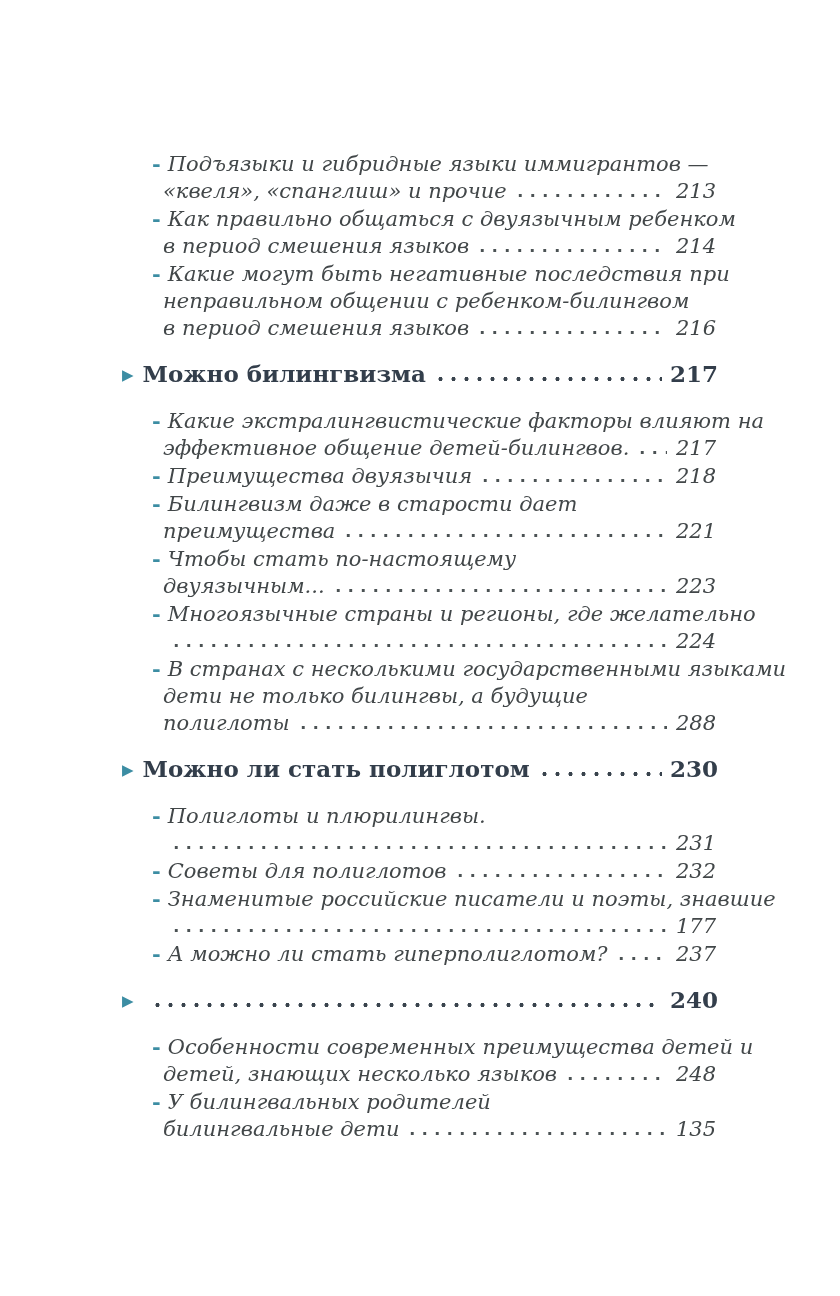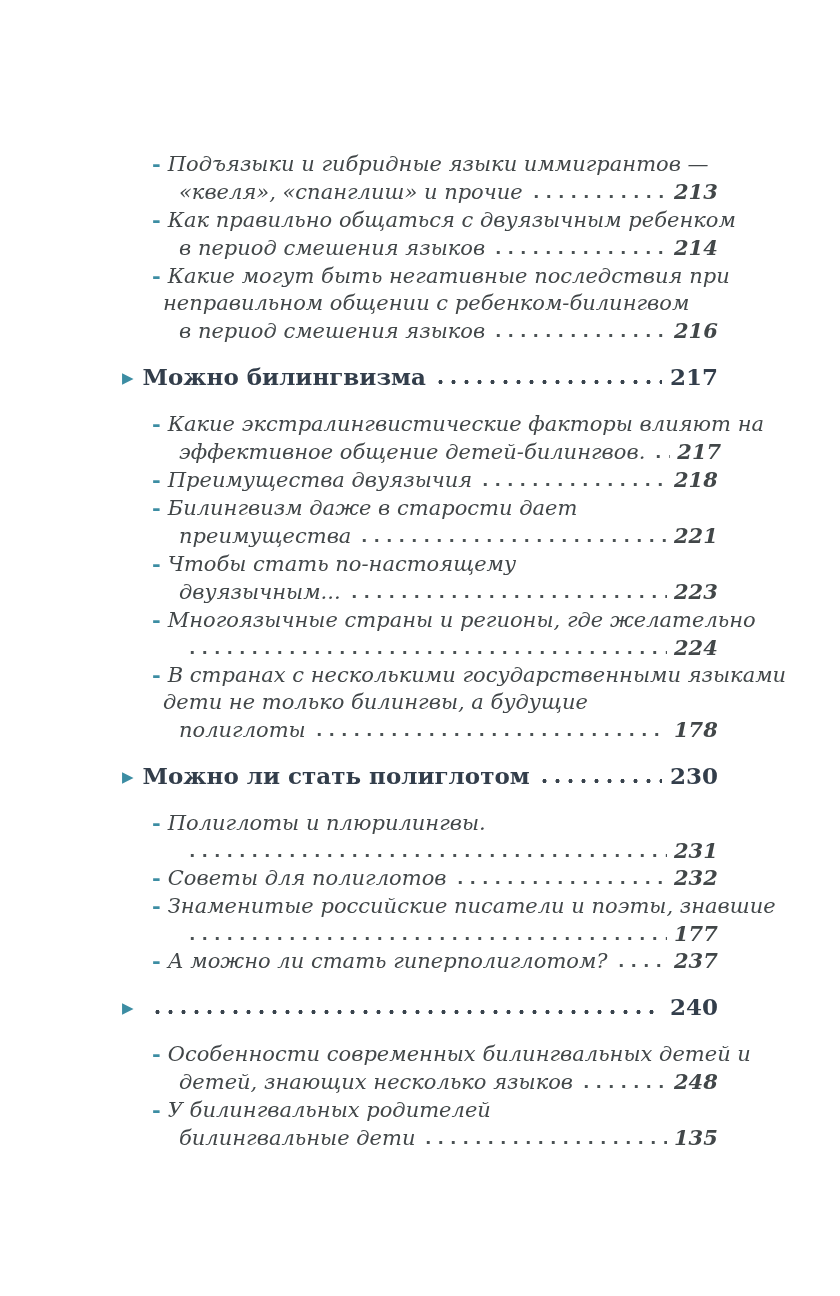--- a/index.html
+++ b/index.html
@@ -14,41 +14,41 @@
     overflow: hidden;
   }
   .section-items { padding-left: 41px; }
   .entry {
     color: #424749;
     font-style: italic;
     font-size: 21px;
     line-height: 27px;
   }
   .line { display: block; }
-  .line.flex { display: flex; align-items: baseline; margin-left: 16px; }
+  .line.flex { display: flex; align-items: baseline; }
   .line.first { margin-left: -11px; }
   .dash {
     color: #3c8da3;
     margin-right: 7px;
     flex: none;
     font-style: normal;
     font-weight: bold;
   }
   .txt { flex: none; white-space: nowrap; }
   .dots {
     flex: 1 1 auto;
     min-width: 18px;
     height: 5px;
     margin: 0 7px 0 7px;
     background-image: radial-gradient(circle, #4b5254 1.55px, rgba(75,82,84,0) 1.9px);
     background-size: 12.5px 5px;
     background-repeat: repeat-x;
     background-position: left bottom;
   }
-  .pg { flex: none; min-width: 44px; text-align: left; font-weight: bold; }
+  .pg { flex: none; min-width: 44px; text-align: center; }
   .header {
     display: flex;
     align-items: baseline;
     color: #333e4b;
     font-weight: bold;
     font-style: normal;
     font-size: 23px;
     line-height: 32px;
     margin: 16px 0 14px 0;
   }
@@ -185,21 +185,21 @@
         <div class="line flex first">
           <span class="dash">-</span>
           <span class="txt">В странах с несколькими государственными языками</span>
         </div>
         <div class="line">
           <span class="txt">дети не только билингвы, а будущие</span>
         </div>
         <div class="line flex">
           <span class="txt">полиглоты</span>
           <span class="dots"></span>
-          <span class="pg">178</span>
+          <span class="pg">288</span>
         </div>
       </div>
     </div>
 
     <div class="header">
       <span class="tri">▶</span>
       <span class="txt">Можно ли стать полиглотом</span>
       <span class="dots"></span>
       <span class="pg">230</span>
     </div>
@@ -251,21 +251,21 @@
       <span class="tri">▶</span>
       <span class="dots"></span>
       <span class="pg">240</span>
     </div>
 
     <div class="section-items">
 
       <div class="entry">
         <div class="line flex first">
           <span class="dash">-</span>
-          <span class="txt">Особенности современных билингвальных детей и</span>
+          <span class="txt">Особенности современных преимущества детей и</span>
         </div>
         <div class="line flex">
           <span class="txt">детей, знающих несколько языков</span>
           <span class="dots"></span>
           <span class="pg">248</span>
         </div>
       </div>
 
       <div class="entry">
         <div class="line flex first">

